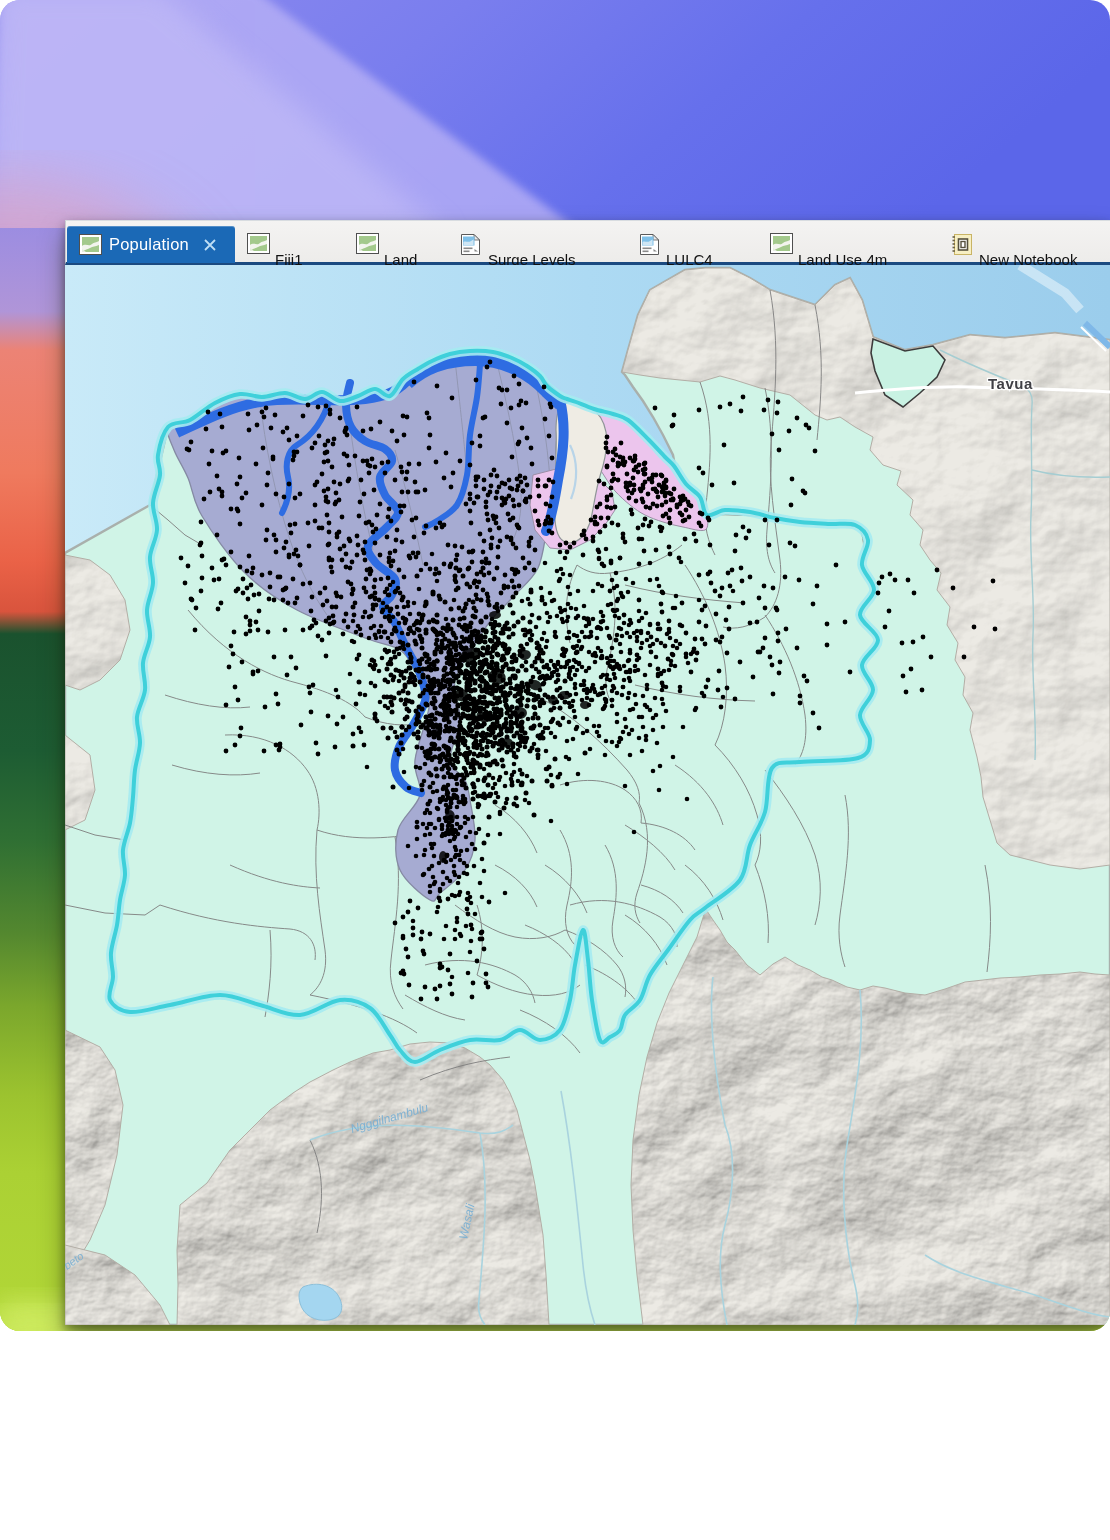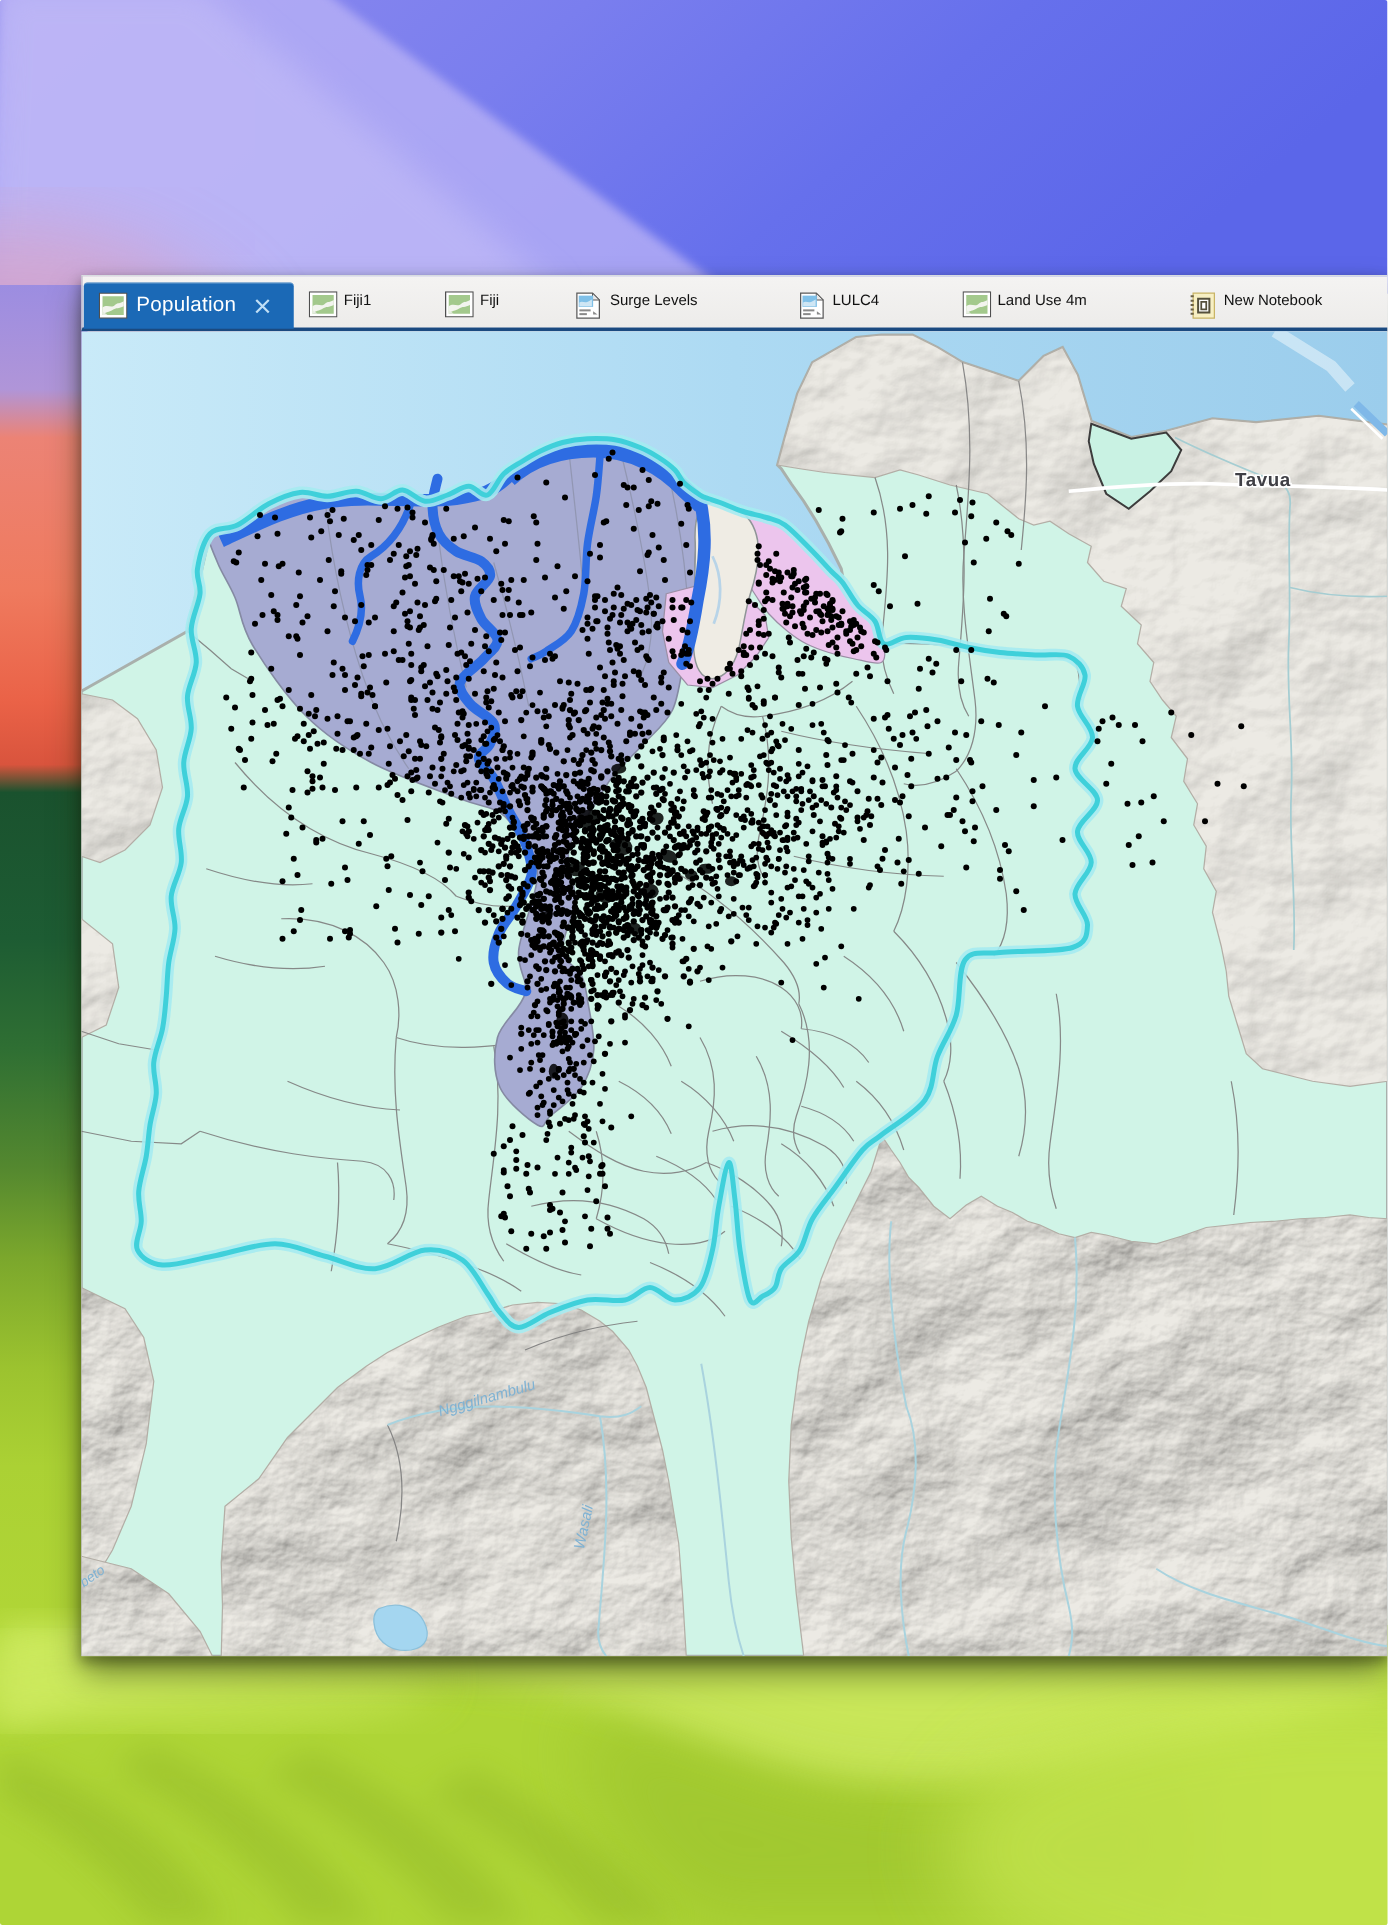--- a/index.html
+++ b/index.html
@@ -1,30 +1,30 @@
 <!DOCTYPE html>
 <html><head><meta charset="utf-8">
 <style>
 html,body{margin:0;padding:0;width:1110px;height:1540px;background:#fff;overflow:hidden}
 *{box-sizing:border-box}
-.wall{position:absolute;left:0;top:0;width:1110px;height:1540px;border-radius:2px;overflow:hidden}
+.wall{position:absolute;left:0;top:0;width:1110px;height:1331px;border-radius:20px;overflow:hidden}
 .win{position:absolute;left:65px;top:220px;width:1045px;height:1105px;
 box-shadow:0 14px 26px -2px rgba(30,40,8,.55),0 4px 10px rgba(0,0,0,.35);border-radius:3px 0 0 0}
 .tabbar{position:relative;width:1045px;height:45px;background:linear-gradient(#f4f3f2,#edecea);
 border-bottom:3px solid #1b4a80;border-top:1px solid #d8dce0;border-left:1px solid #c8ccd0;
 font-family:"Liberation Sans",sans-serif}
 .atab{position:absolute;left:1px;top:5px;height:37px;width:168px;background:#1b69b6;
 border-radius:3px 3px 0 0;display:flex;align-items:center;padding-left:12px;
 box-shadow:inset 0 1px 0 rgba(255,255,255,.25)}
 .alabel{color:#fff;font-size:16.5px;margin-left:7px;letter-spacing:0.2px}
 .x{margin-left:14px}
 .ic svg{display:block}
 .tico{position:absolute;top:12px}
 .tico svg{display:block}
-.tlab{position:absolute;top:12px;font-size:12px;color:#111;white-space:nowrap}
+.tlab{position:absolute;top:30px;font-size:15px;color:#111;white-space:nowrap}
 .map{position:absolute;left:0;top:45px;width:1045px;height:1060px;overflow:hidden}
 </style></head>
 <body>
 <div class="wall">
     <svg width="1110" height="1540" viewBox="0 0 1110 1540" style="display:block">
 <defs>
 <linearGradient id="top" x1="0" y1="0" x2="1" y2="0.25">
 <stop offset="0" stop-color="#8f8bee"></stop>
           <stop offset="0.4" stop-color="#7a7eee"></stop>
 <stop offset="0.7" stop-color="#6670ec"></stop>
@@ -105,21 +105,21 @@
         </span>
         <span class="tlab" style="left:209px">Fiji1</span>
 <span class="tico" style="left:290px">
           <svg width="23" height="21" viewBox="0 0 23 21">
             <rect x="0.5" y="0.5" width="22" height="20" fill="#fff" stroke="#4f4f4f"></rect>
             <rect x="3" y="3" width="17" height="15" fill="#a3c98c"></rect>
             <path d="M3,18 L3,12 C7,9 10,13 13,10 C15,8 17,9 20,7 L20,11 C16,13 14,12 11,14 C8,16 6,15 3,18 Z" fill="#f2f4ee"></path>
             <path d="M3,15 L7,18 L3,18 Z" fill="#e6ece0"></path>
           </svg>
         </span>
-        <span class="tlab" style="left:318px">Fiji</span>
+        <span class="tlab" style="left:318px">Land</span>
 <span class="tico" style="left:393px">
           <svg width="23" height="23" viewBox="0 0 23 23">
             <path d="M2.5,1.5 L15,1.5 L20.5,7 L20.5,21.5 L2.5,21.5 Z" fill="#fff" stroke="#5a5a5a"></path>
             <path d="M15,1.5 L15,7 L20.5,7 Z" fill="#e8e8e8" stroke="#5a5a5a" stroke-width="0.8"></path>
             <rect x="4" y="3.5" width="11.5" height="9" fill="#7fc0e8"></rect>
             <path d="M4.5,9 C7,7.5 9,10 12,8 L14.5,6.5 L14.5,12 L4.5,12 Z" fill="#cfe6f4"></path>
             <rect x="4.5" y="14.5" width="9" height="1.6" fill="#8a8a8a"></rect>
             <rect x="4.5" y="17.5" width="6" height="1.6" fill="#8a8a8a"></rect>
             <path d="M15.5,16 L19,18.5 L15.5,18.5 Z" fill="#8a8a8a"></path>
           </svg>

